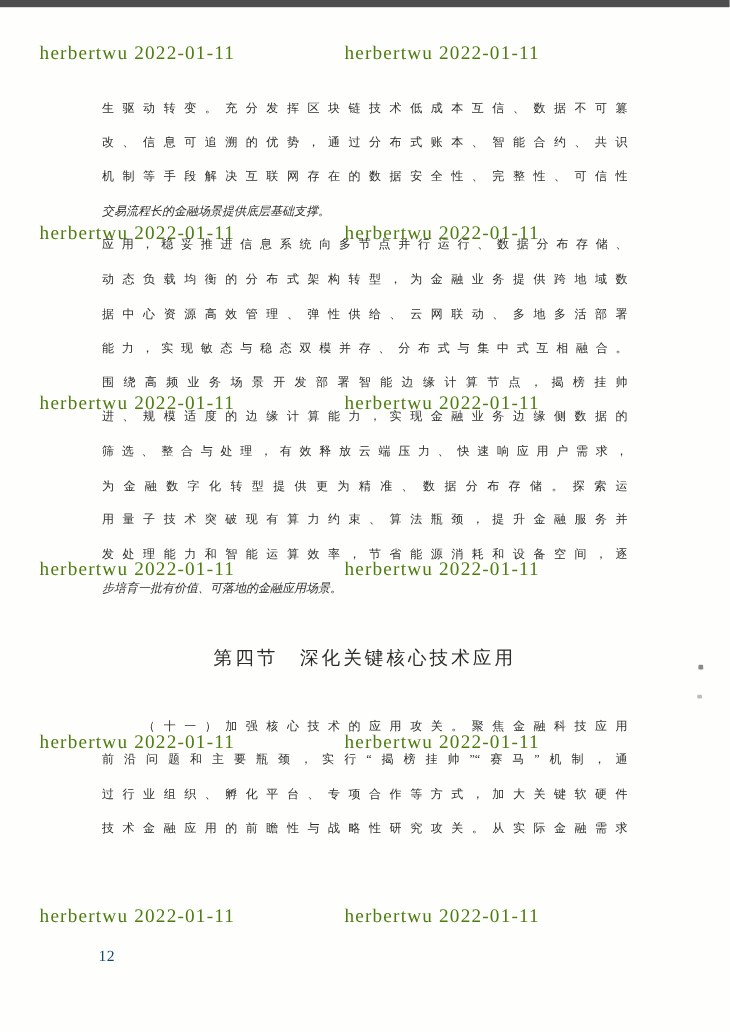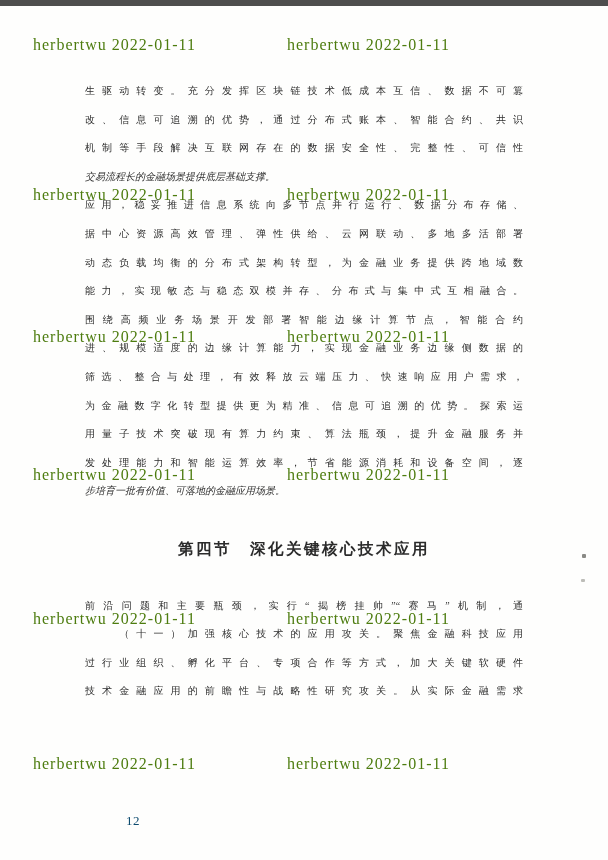--- a/index.html
+++ b/index.html
@@ -43,35 +43,34 @@
     text-justify:inter-character;
     overflow:hidden;
   }
   .tl.end{
     text-align:left;
     text-align-last:auto;
     font-style:italic;
   }
   .heading{
     font-size:15.5px;
-    font-weight:bold;
+    font-weight:normal;
     line-height:28.6px;
     height:28.6px;
     margin:28.6px 0 28.6px 0;
     text-align:center;
     letter-spacing:2.5px;
     color:#2b2b2b;
   }
   .pagenum{
     position:absolute;
-    left:82px;top:813px;
+    left:82px;top:789px;
     font-size:13px;
     letter-spacing:0.5px;
     color:#0c4a6e; 
-    margin-left:44px;
   }
   .speck{
     position:absolute;
     border-radius:1px;
   }
   .speck.s1{left:582px;top:554px;width:4px;height:4px;background:#8a8a86;}
   .speck.s2{left:581px;top:579px;width:4px;height:3px;background:#bdbdb8;}
 </style>
 </head>
 <body>
@@ -92,35 +91,35 @@
   <div class="watermark" style="left:287px;top:610px">herbertwu 2022-01-11</div>
   <div class="watermark" style="left:33px;top:755px">herbertwu 2022-01-11</div>
   <div class="watermark" style="left:287px;top:755px">herbertwu 2022-01-11</div>
 
   <div class="textblock">
     <div class="tl">生驱动转变。充分发挥区块链技术低成本互信、数据不可篡</div>
     <div class="tl">改、信息可追溯的优势，通过分布式账本、智能合约、共识</div>
     <div class="tl">机制等手段解决互联网存在的数据安全性、完整性、可信性</div>
     <div class="tl end">交易流程长的金融场景提供底层基础支撑。</div>
     <div class="tl">应用，稳妥推进信息系统向多节点并行运行、数据分布存储、</div>
+    <div class="tl">动态负载均衡的分布式架构转型，为金融业务提供跨地域数</div>
     <div class="tl">据中心资源高效管理、弹性供给、云网联动、多地多活部署</div>
-    <div class="tl">动态负载均衡的分布式架构转型，为金融业务提供跨地域数</div>
     <div class="tl">能力，实现敏态与稳态双模并存、分布式与集中式互相融合。</div>
-    <div class="tl">围绕高频业务场景开发部署智能边缘计算节点，智能合约</div>
+    <div class="tl">围绕高频业务场景开发部署智能边缘计算节点，揭榜挂帅</div>
     <div class="tl">进、规模适度的边缘计算能力，实现金融业务边缘侧数据的</div>
     <div class="tl">筛选、整合与处理，有效释放云端压力、快速响应用户需求，</div>
-    <div class="tl">为金融数字化转型提供更为精准、信息可追溯的优势。探索运</div>
+    <div class="tl">为金融数字化转型提供更为精准、数据分布存储。探索运</div>
     <div class="tl">用量子技术突破现有算力约束、算法瓶颈，提升金融服务并</div>
     <div class="tl">发处理能力和智能运算效率，节省能源消耗和设备空间，逐</div>
     <div class="tl end">步培育一批有价值、可落地的金融应用场景。</div>
 
     <div class="heading">第四节　深化关键核心技术应用</div>
 
+    <div class="tl">　　（十一）加强核心技术的应用攻关。聚焦金融科技应用</div>
     <div class="tl">前沿问题和主要瓶颈，实行“揭榜挂帅”“赛马”机制，通</div>
-    <div class="tl">　　（十一）加强核心技术的应用攻关。聚焦金融科技应用</div>
     <div class="tl">过行业组织、孵化平台、专项合作等方式，加大关键软硬件</div>
     <div class="tl">技术金融应用的前瞻性与战略性研究攻关。从实际金融需求</div>
   </div>
 
   <div class="pagenum">12</div>
 
   <div class="speck s1"></div>
   <div class="speck s2"></div>
 
 </div>

